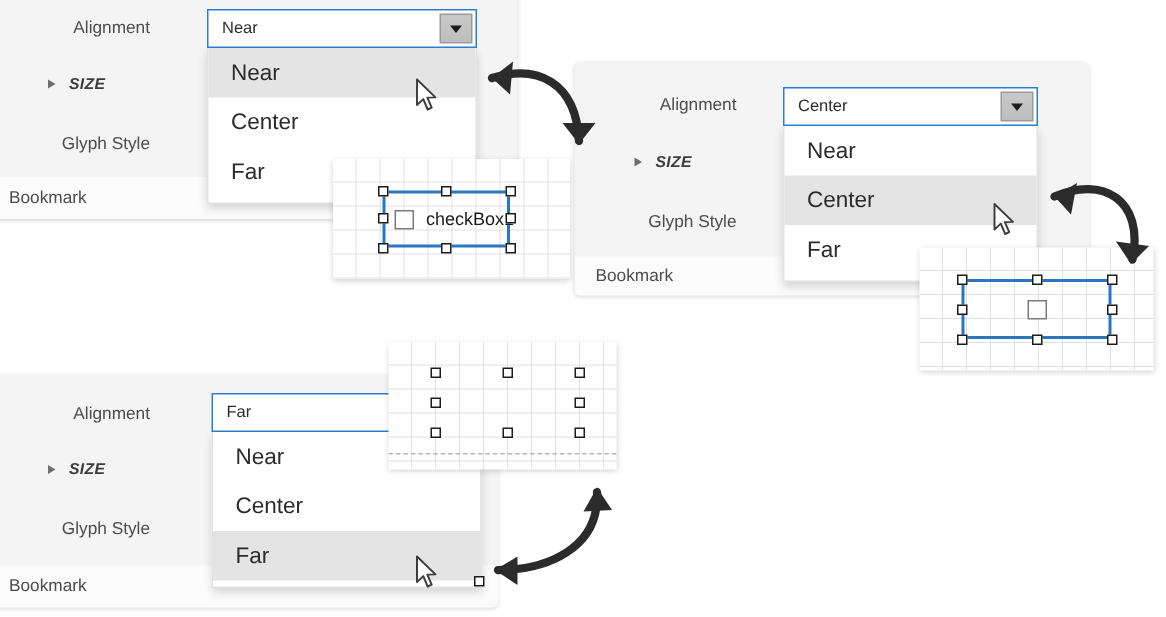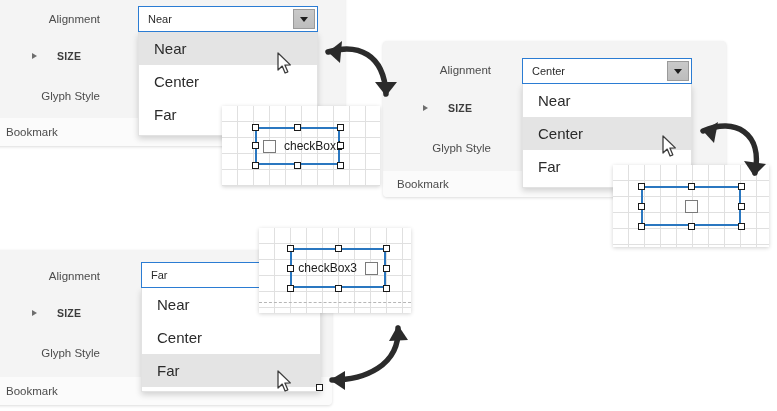--- a/index.html
+++ b/index.html
@@ -41,25 +41,26 @@
     display:flex;align-items:center;
   }
   .group-arrow{
     margin-left:40px;
     width:0;height:0;
     border-left:5px solid #6e6e6e;
     border-top:3.5px solid transparent;
     border-bottom:3.5px solid transparent;
   }
   .group-text{
-    margin-left:20px;
+    margin-left:9px;
     font-size:10.5px;
     font-weight:bold;
     color:#3c3c3c;
     letter-spacing:.2px;
+    font-style:italic;
   }
   .bookmark-row{
     position:absolute;left:0;right:0;
     background:#fbfbfb;
     display:flex;align-items:center;
   }
   .bookmark-row .prop-label{
     text-align:left;padding-left:14px;width:auto;
     color:#4c4c4c;
   }
@@ -328,24 +329,20 @@
     <span class="hnd" style="left:125px;top:18px;"></span>
     <span class="hnd" style="left:25px;top:38px;"></span>
     <span class="hnd" style="left:125px;top:38px;"></span>
     <span class="hnd" style="left:25px;top:58px;"></span>
     <span class="hnd" style="left:75px;top:58px;"></span>
     <span class="hnd" style="left:125px;top:58px;"></span>
   </div>
 
   <div class="preview" style="left:259px;top:228px;width:152px;height:85px;">
     <div class="grid"></div>
-    <div class="ctrlbox far" style="left:31px;top:20px;width:96px;height:40px;">
-      <span class="cbtext">checkBox3</span>
-      <span class="cbglyph"></span>
-    </div>
     <span class="hnd" style="left:28px;top:17px;"></span>
     <span class="hnd" style="left:76px;top:17px;"></span>
     <span class="hnd" style="left:124px;top:17px;"></span>
     <span class="hnd" style="left:28px;top:37px;"></span>
     <span class="hnd" style="left:124px;top:37px;"></span>
     <span class="hnd" style="left:28px;top:57px;"></span>
     <span class="hnd" style="left:76px;top:57px;"></span>
     <span class="hnd" style="left:124px;top:57px;"></span>
     <div class="dashline" style="top:74px;"></div>
   </div>

